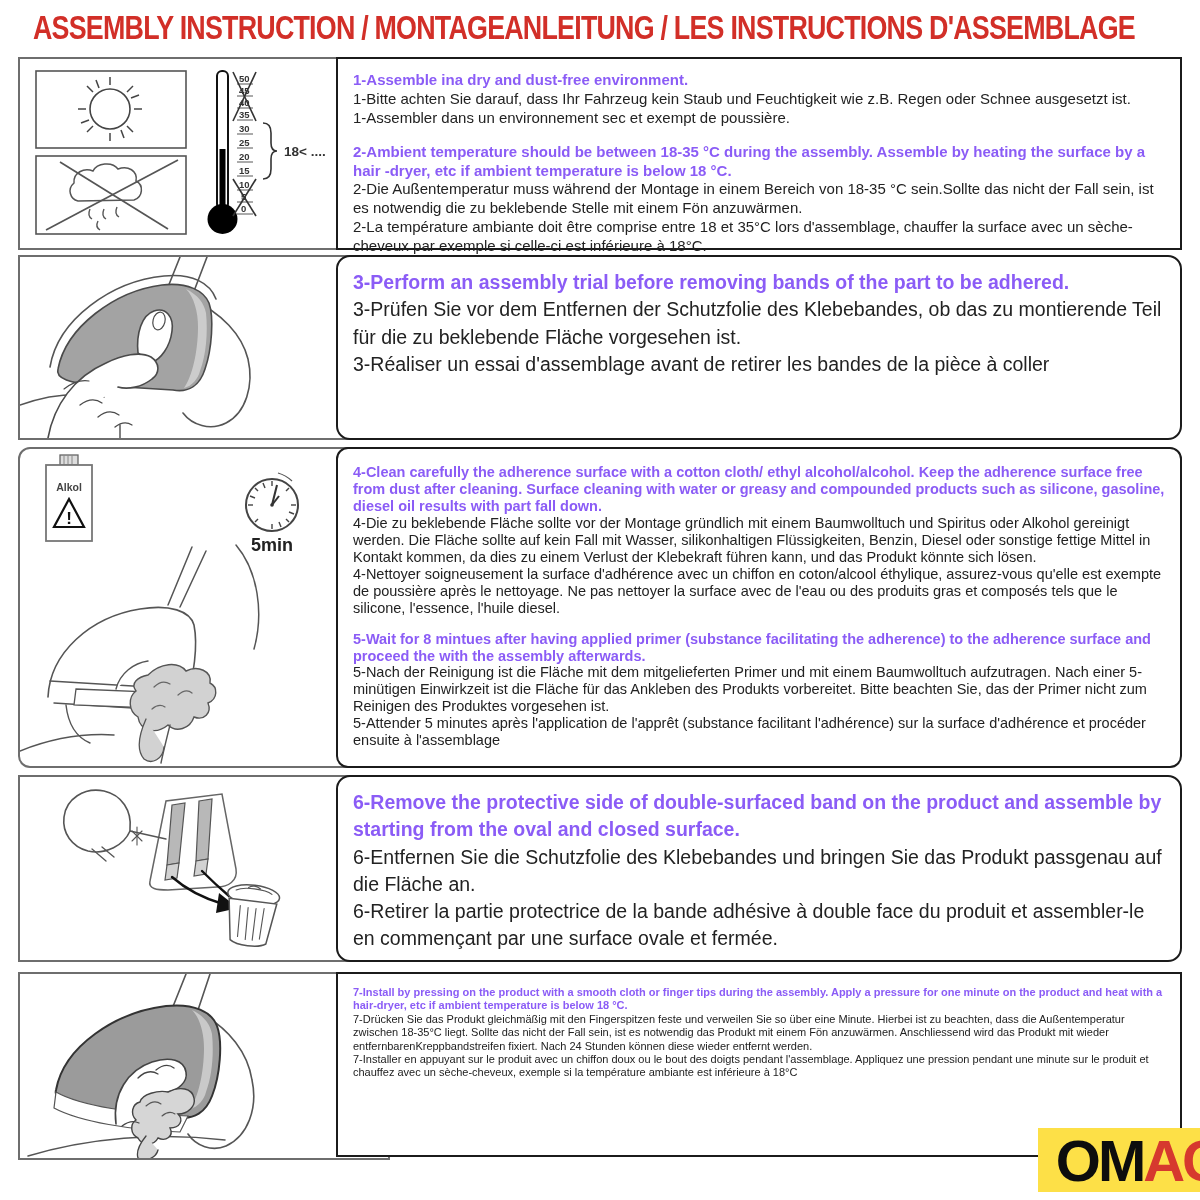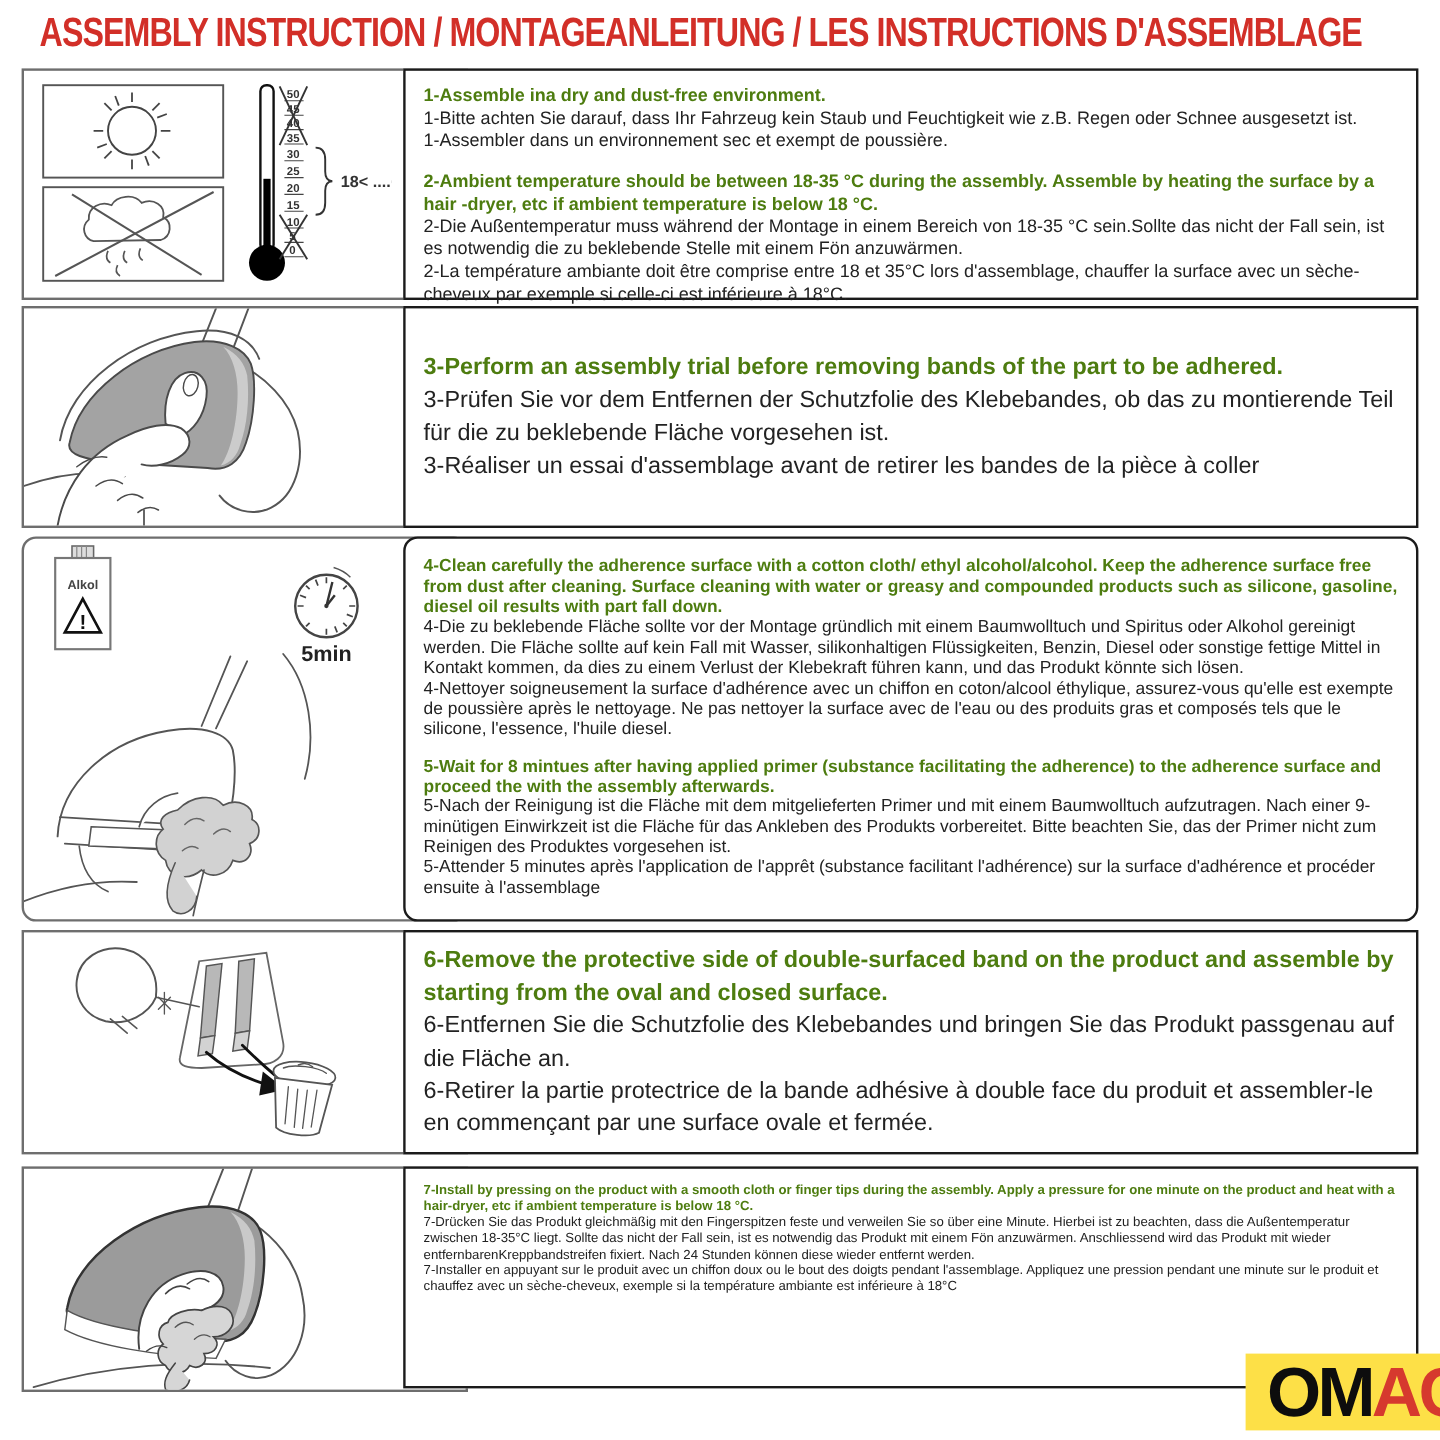--- a/index.html
+++ b/index.html
@@ -10,23 +10,23 @@
   .illus{position:absolute;left:18px;width:372px;border:2px solid #6e6e6e;background:#fff;box-sizing:border-box;}
   .txt{position:absolute;left:336px;width:846px;border:2px solid #1b1b1b;background:#fff;box-sizing:border-box;
        padding:12px 15px;}
   .r1{top:57px;height:193px;}
   .r2{top:255px;height:185px;}
   .r3{top:447px;height:321px;border-radius:12px;}
   .r4{top:775px;height:187px;}
   .r5i{top:972px;height:188px;}
   .r5t{top:972px;height:185px;}
   p{margin:0;padding:0;}
-  .b{font-weight:bold;color:#4d7c0f;}
+  .b{font-weight:bold;color:#8b5cf6;}
   .t-small{font-size:15px;line-height:1.26;}
-  .t-big{font-size:19.5px;line-height:1.4;display:flex;flex-direction:column;justify-content:center;}
+  .t-big{font-size:19.5px;line-height:1.4;display:flex;flex-direction:column;justify-content:flex-start;border-radius:14px;}
   .t-dense{font-size:14.5px;line-height:1.17;padding-top:15px;}
   .t-med{font-size:11px;line-height:1.22;}
   .block + .block{margin-top:15px;}
   .t-dense .block + .block{margin-top:14px;}
   svg{display:block;}
   .logo{position:absolute;right:2px;bottom:8px;background:#fde047;padding:4px 2px 2px 18px;
         font-size:58px;font-weight:bold;letter-spacing:-3px;line-height:1;color:#0d0d0d;}
   .logo .red{color:#d6392e;}
 </style>
 </head>
@@ -210,21 +210,21 @@
     </svg>
   </div>
   <div class="txt t-dense r3">
     <div class="block">
       <p class="b">4-Clean carefully the adherence surface with a cotton cloth/ ethyl alcohol/alcohol. Keep the adherence surface free from dust after cleaning. Surface cleaning with water or greasy and compounded products such as silicone, gasoline, diesel oil results with part fall down.</p>
       <p>4-Die zu beklebende Fläche sollte vor der Montage gründlich mit einem Baumwolltuch und Spiritus oder Alkohol gereinigt werden. Die Fläche sollte auf kein Fall mit Wasser, silikonhaltigen Flüssigkeiten, Benzin, Diesel oder sonstige fettige Mittel in Kontakt kommen, da dies zu einem Verlust der Klebekraft führen kann, und das Produkt könnte sich lösen.</p>
       <p>4-Nettoyer soigneusement la surface d'adhérence avec un chiffon en coton/alcool éthylique, assurez-vous qu'elle est exempte de poussière après le nettoyage. Ne pas nettoyer la surface avec de l'eau ou des produits gras et composés tels que le silicone, l'essence, l'huile diesel.</p>
     </div>
     <div class="block">
       <p class="b">5-Wait for 8 mintues after having applied primer (substance facilitating the adherence) to the adherence surface and proceed the with the assembly afterwards.</p>
-      <p>5-Nach der Reinigung ist die Fläche mit dem mitgelieferten Primer und mit einem Baumwolltuch aufzutragen. Nach einer 9-minütigen Einwirkzeit ist die Fläche für das Ankleben des Produkts vorbereitet. Bitte beachten Sie, das der Primer nicht zum Reinigen des Produktes vorgesehen ist.</p>
+      <p>5-Nach der Reinigung ist die Fläche mit dem mitgelieferten Primer und mit einem Baumwolltuch aufzutragen. Nach einer 5-minütigen Einwirkzeit ist die Fläche für das Ankleben des Produkts vorbereitet. Bitte beachten Sie, das der Primer nicht zum Reinigen des Produktes vorgesehen ist.</p>
       <p>5-Attender 5 minutes après l'application de l'apprêt (substance facilitant l'adhérence) sur la surface d'adhérence et procéder ensuite à l'assemblage</p>
     </div>
   </div>
 
   <div class="illus r4">
     <svg width="306" height="183" viewBox="0 0 306 183">
       <g stroke-linecap="round">
         <path d="M130,104 L146,24 L202,17 L216,92 C218,104 208,110 197,110 L148,113 C137,113 128,112 130,104 Z" fill="#fff" stroke="#666" stroke-width="1.5"></path>
         <path d="M152,28 L165,26 L159,86 L147,88 Z" fill="#b8b8b8" stroke="#555" stroke-width="1.2"></path>
         <path d="M147,88 L159,86 L157,101 L145,103 Z" fill="#d2d2d2" stroke="#555" stroke-width="1.2"></path>

